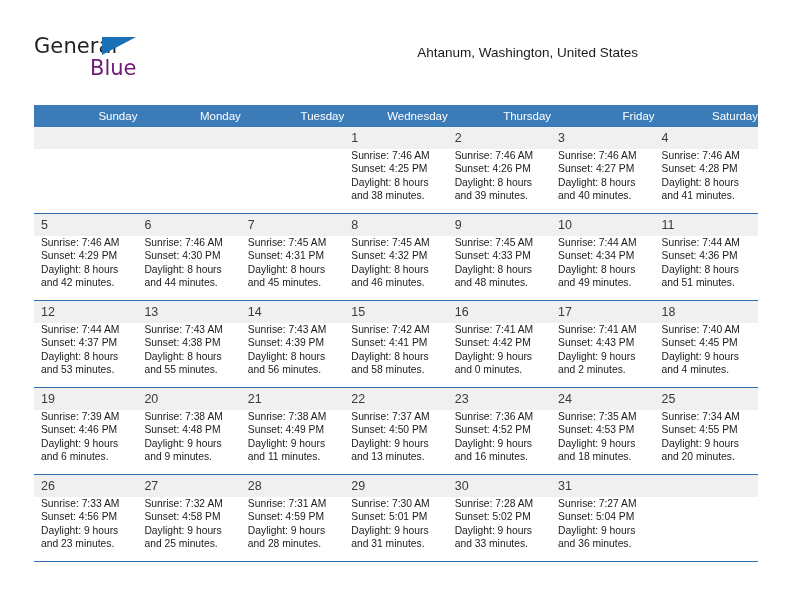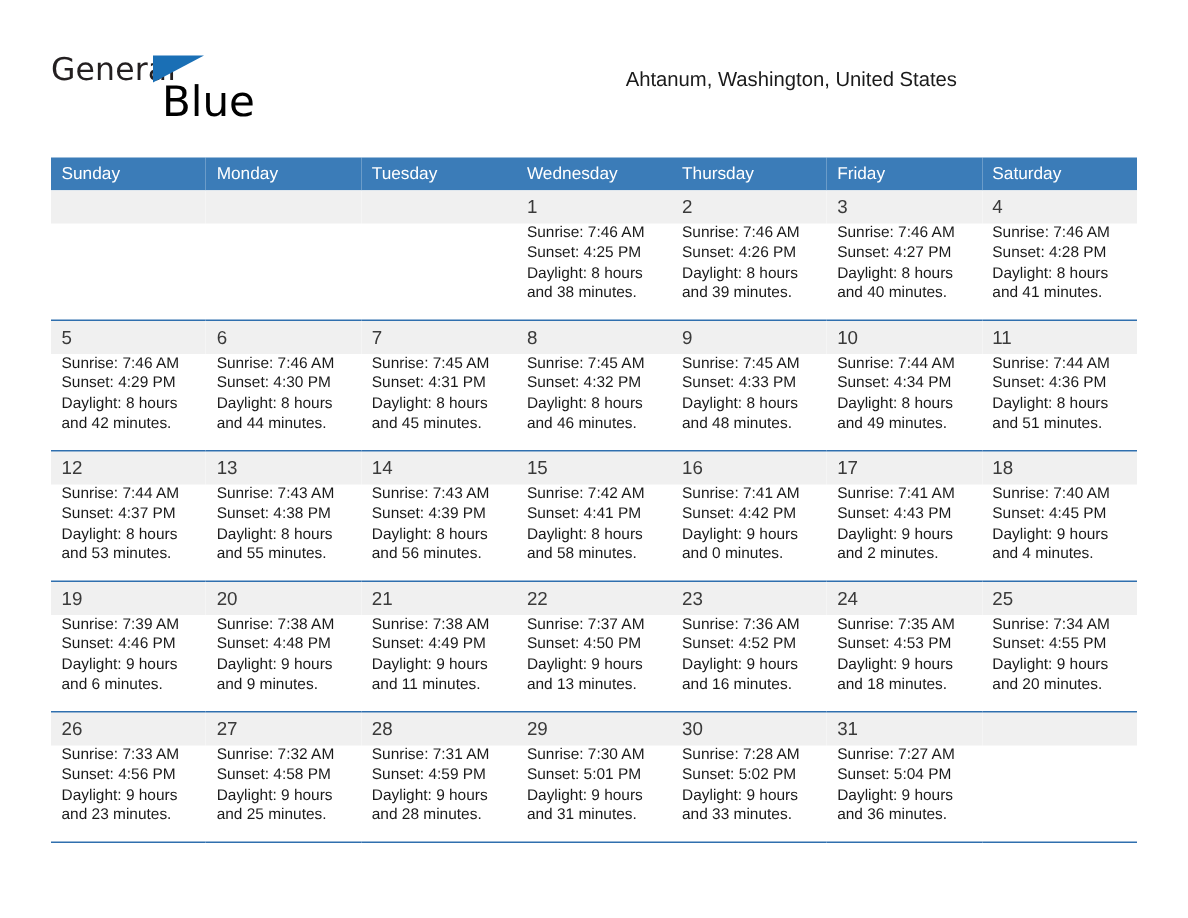--- a/index.html
+++ b/index.html
@@ -51,24 +51,24 @@
     position: absolute;
     left: 68px;
     top: 3px;
     width: 0;
     height: 0;
     border-left: 34px solid #1a6fb5;
     border-bottom: 18px solid transparent;
   }
   .logo-blue {
     position: absolute;
-    left: 74px;
+    left: 56px;
     top: 22px;
-    font-size: 28px;
-    color: #000000;
+    font-size: 21px;
+    color: #701a75;
     font-family: "DejaVu Sans", sans-serif;
     font-weight: 400;
     line-height: 24px;
   }
   .title-wrap {
     position: absolute;
     right: 0;
     top: 0;
     text-align: right;
   }
@@ -95,21 +95,21 @@
     top: 105px;
     width: 724px;
     border-collapse: collapse;
     table-layout: fixed;
   }
   .calendar th {
     background: #3b7cb8;
     color: #ffffff;
     font-size: 11.5px;
     font-weight: normal;
-    text-align: left;
+    text-align: right;
     padding: 5px 0 5px 7px;
     height: 9px;
     line-height: 12px;
     border: none;
   }
   .calendar td {
     vertical-align: top;
     padding: 0;
     border: none;
     border-bottom: 1.4px solid #2f6fae;

